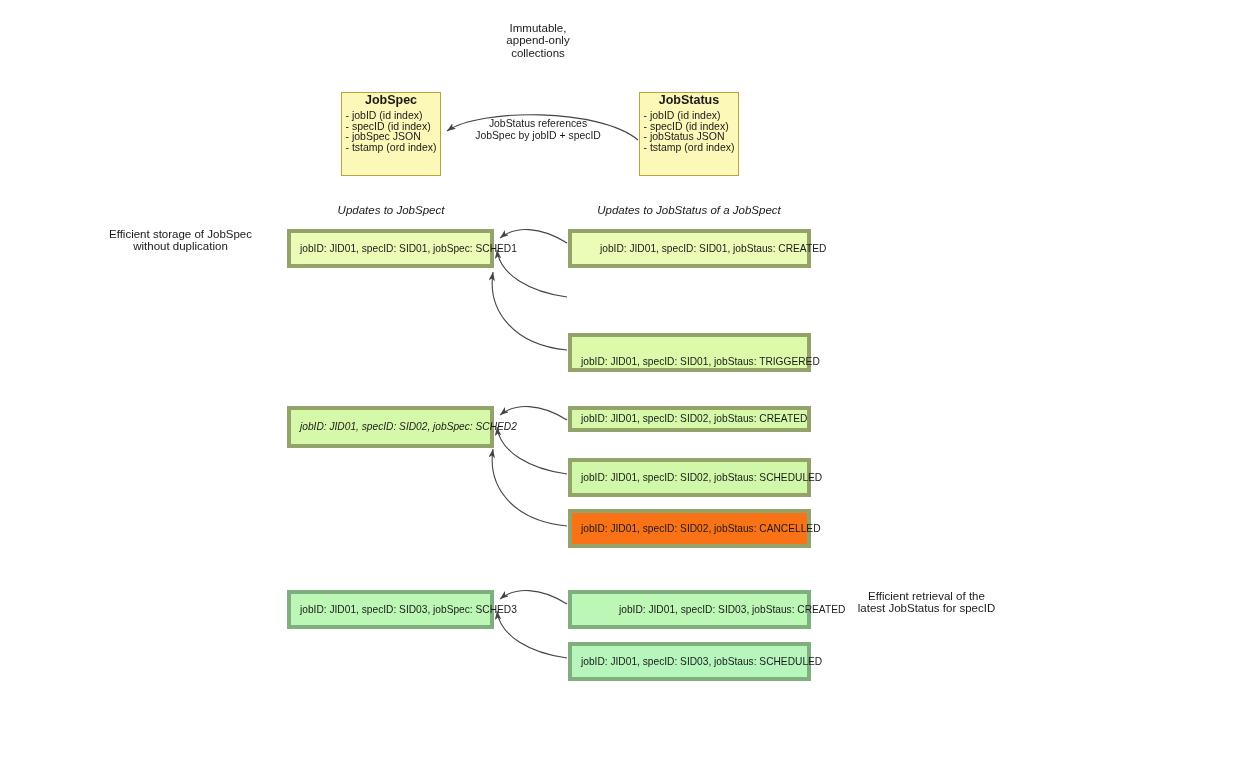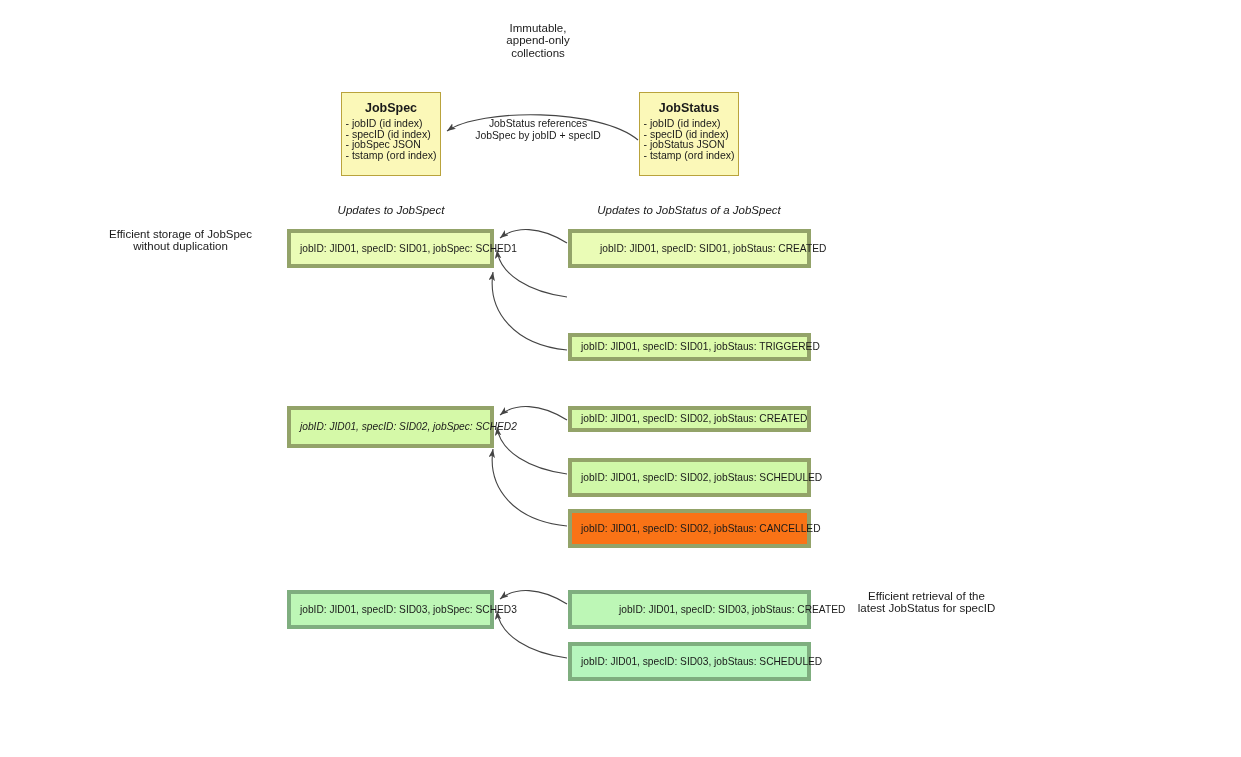--- a/index.html
+++ b/index.html
@@ -42,21 +42,20 @@
 
   
   .entity-box {
     box-sizing: border-box;
     border: 1px solid #b9a33c;
     background: #fbf8b8;
     display: flex;
     flex-direction: column;
     align-items: center;
     justify-content: flex-start;
-    padding-top: 8px;
   }
   .entity-title {
     font-size: 12.5px;
     font-weight: bold;
     line-height: 15px;
     margin-bottom: 2px;
   }
   .entity-fields {
     font-size: 10.5px;
     line-height: 10.6px;
@@ -135,21 +134,21 @@
 without duplication</div>
   <div class="abs caption" style="left:846px; top:590px; width:161px;">Efficient retrieval of the
 latest JobStatus for specID</div>
 
   <div class="abs record-box" style="left: 287px; top: 229px; width: 207px; height: 39px; background: rgb(234, 252, 182); border-color: rgb(147, 163, 105);">
     <span class="record-text">jobID: JID01, specID: SID01, jobSpec: SCHED1</span>
   </div>
   <div class="abs record-box" style="left: 568px; top: 229px; width: 243px; height: 39px; background: rgb(234, 252, 182); border-color: rgb(147, 163, 105); padding-left: 28px;">
     <span class="record-text">jobID: JID01, specID: SID01, jobStaus: CREATED</span>
   </div>
-  <div class="abs record-box" style="left: 568px; top: 333px; width: 243px; height: 28px; background: rgb(220, 250, 170); border-color: rgb(147, 163, 105);">
+  <div class="abs record-box" style="left: 568px; top: 333px; width: 243px; height: 39px; background: rgb(220, 250, 170); border-color: rgb(147, 163, 105); align-items: flex-end;">
     <span class="record-text">jobID: JID01, specID: SID01, jobStaus: TRIGGERED</span>
   </div>
 
   <div class="abs record-box" style="left: 287px; top: 406px; width: 207px; height: 42px; background: rgb(213, 249, 168); border-color: rgb(147, 163, 105); font-style: italic;">
     <span class="record-text">jobID: JID01, specID: SID02, jobSpec: SCHED2</span>
   </div>
   <div class="abs record-box" style="left: 568px; top: 406px; width: 243px; height: 26px; background: rgb(213, 249, 168); border-color: rgb(147, 163, 105);">
     <span class="record-text">jobID: JID01, specID: SID02, jobStaus: CREATED</span>
   </div>
   <div class="abs record-box" style="left: 568px; top: 458px; width: 243px; height: 39px; background: rgb(208, 248, 168); border-color: rgb(147, 163, 105);">

